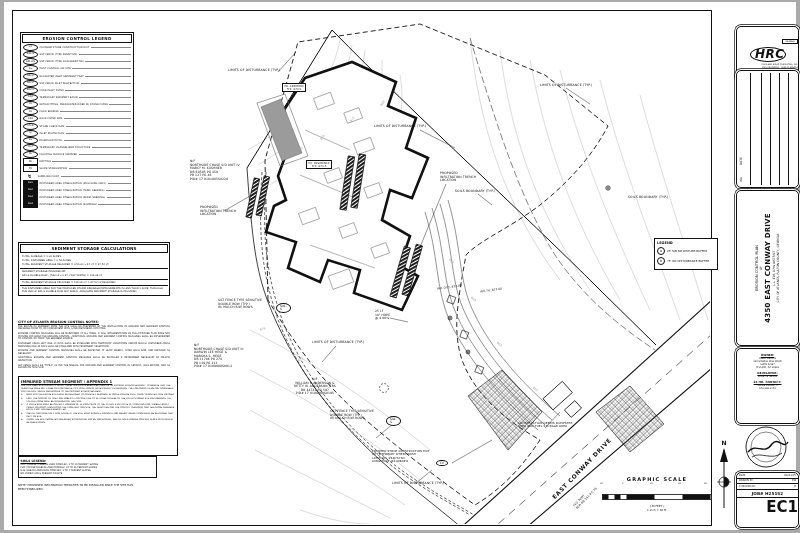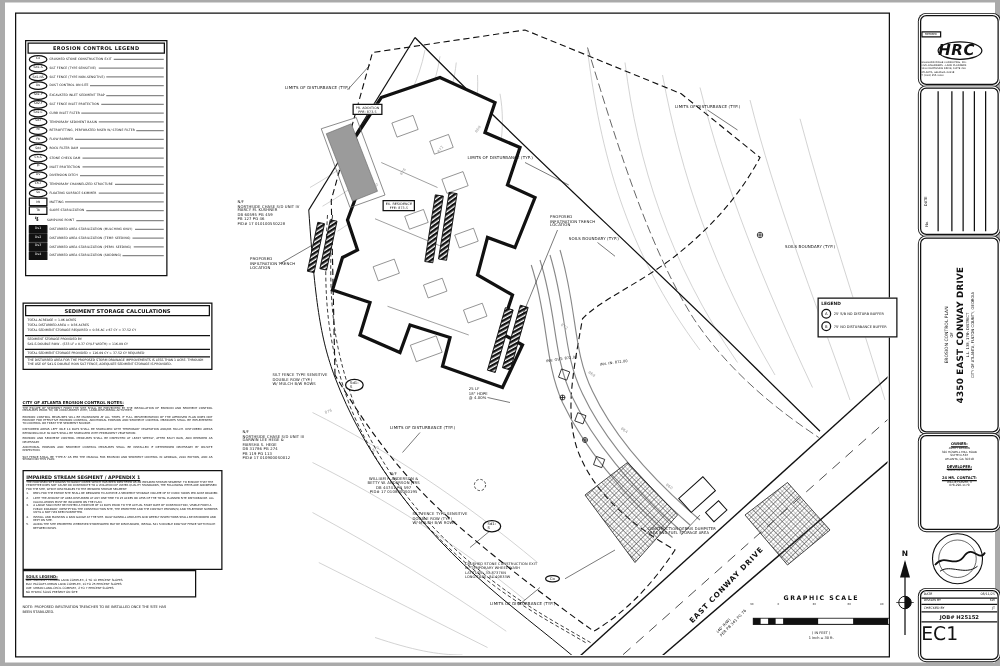--- a/index.html
+++ b/index.html
@@ -54,21 +54,21 @@
   #gscale .gs-cap{font-size:2.8px;line-height:1.3;margin-top:0.5px}
   
   #plan-labels{position:absolute;left:0;top:0;width:800px;height:533px;z-index:3;pointer-events:none}
   .plan-label{position:absolute;font-size:3.2px;line-height:1.18;white-space:pre-line;color:#111;letter-spacing:.1px}
   .plan-label.boxed{border:0.5px solid #111;background:#fff;padding:0.5px 1.5px;text-align:center}
   .callout{position:absolute;border:0.8px solid #111;border-radius:50%;background:#fff;font-size:3px;
            padding:0.5px 3px;line-height:1.1;z-index:3}
   
   .tb-box{position:absolute;left:736px;width:61px;background:#fff;border:1px solid #111;border-radius:5px;
           box-shadow:0 0 0 1px #fff,0 0 0 1.7px #111;z-index:4;overflow:hidden}
-  #tb-firm{top:12px;height:54px;text-align:left}
+  #tb-firm{top:26px;height:54px;text-align:right}
   #tb-firm .member{display:inline-block;font-size:2.2px;border:0.5px solid #111;padding:0 2px;margin-top:1.5px}
   #tb-firm .hrc{display:block;margin:1px auto 1px;width:34px;font-size:12px;font-weight:bold;font-style:italic;
                 border:1.6px solid #111;border-radius:50%;line-height:1.1;letter-spacing:.5px}
   #tb-firm .fl{font-size:2px;line-height:1.3}
   #tb-rev{top:70px;height:116px}
   .rev-vline{position:absolute;top:2px;bottom:2px;width:0;border-left:0.6px solid #111}
   .rev-hdr{position:absolute;left:2px;top:2px;bottom:2px;width:11px;border-right:0.6px solid #111}
   .rev-rot{position:absolute;transform:rotate(-90deg);transform-origin:center;font-size:3px;white-space:nowrap}
   #tb-proj{top:190px;height:154px}
   .rot-wrap{position:absolute;top:50%;left:50%;width:150px;transform:translate(-50%,-50%) rotate(-90deg);text-align:center}
@@ -76,21 +76,21 @@
   .proj-of{font-size:3px;line-height:1.3}
   .proj-big{font-size:7px;font-weight:bold;line-height:1.25;letter-spacing:.2px}
   .proj-xs{font-size:3px;line-height:1.35}
   #tb-owner{top:348px;height:72px;text-align:center;padding-top:2px}
   .own-h{font-size:2.9px;font-weight:bold;text-decoration:underline;margin-top:2px}
   .own-l{font-size:2.3px;line-height:1.3}
   #tb-seal{position:absolute;left:736px;top:424px;width:61px;height:46px;z-index:4}
   #tb-job{top:472px;height:54px}
   .job-row{display:flex;justify-content:space-between;font-size:2.6px;border-bottom:0.5px solid #111;padding:0.8px 2px}
   .job-num{font-size:4.2px;font-weight:bold;text-align:center;padding:1.2px 0;border-bottom:0.7px solid #111}
-  .sheet-no{font-size:15px;font-weight:normal;text-align:left;line-height:1.2}
+  .sheet-no{font-size:15px;font-weight:bold;text-align:right;line-height:1.2}
   
   #north{position:absolute;left:712px;top:436px;z-index:4}
 </style>
 </head>
 <body>
 
 <div class="sheet"></div>
 
 <svg id="plan-svg" width="800" height="533" viewBox="0 0 800 533">
   <defs>

